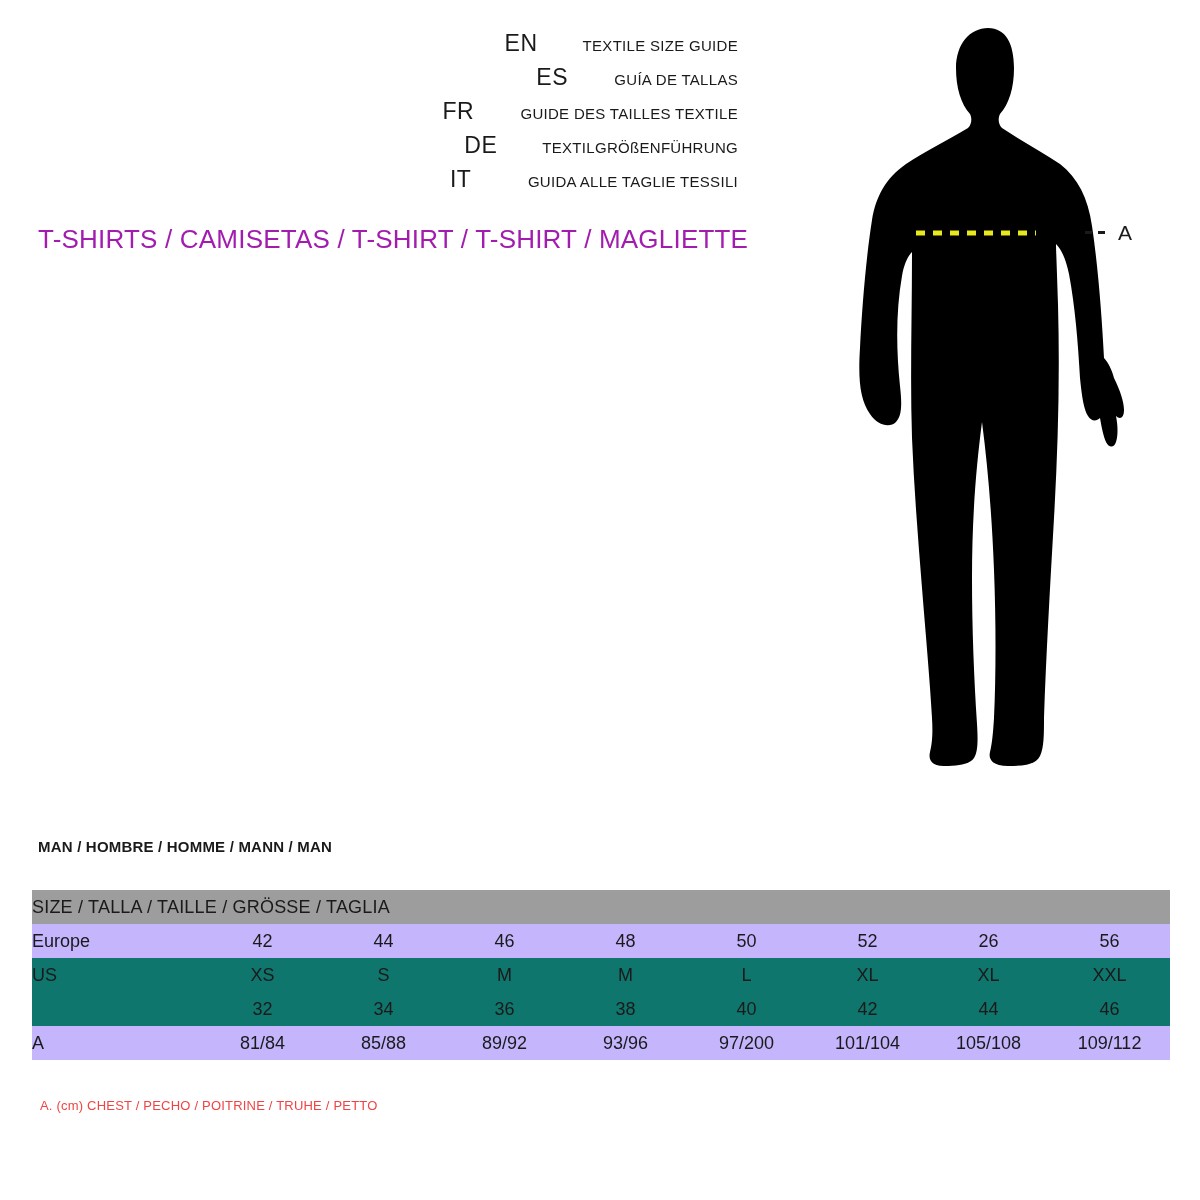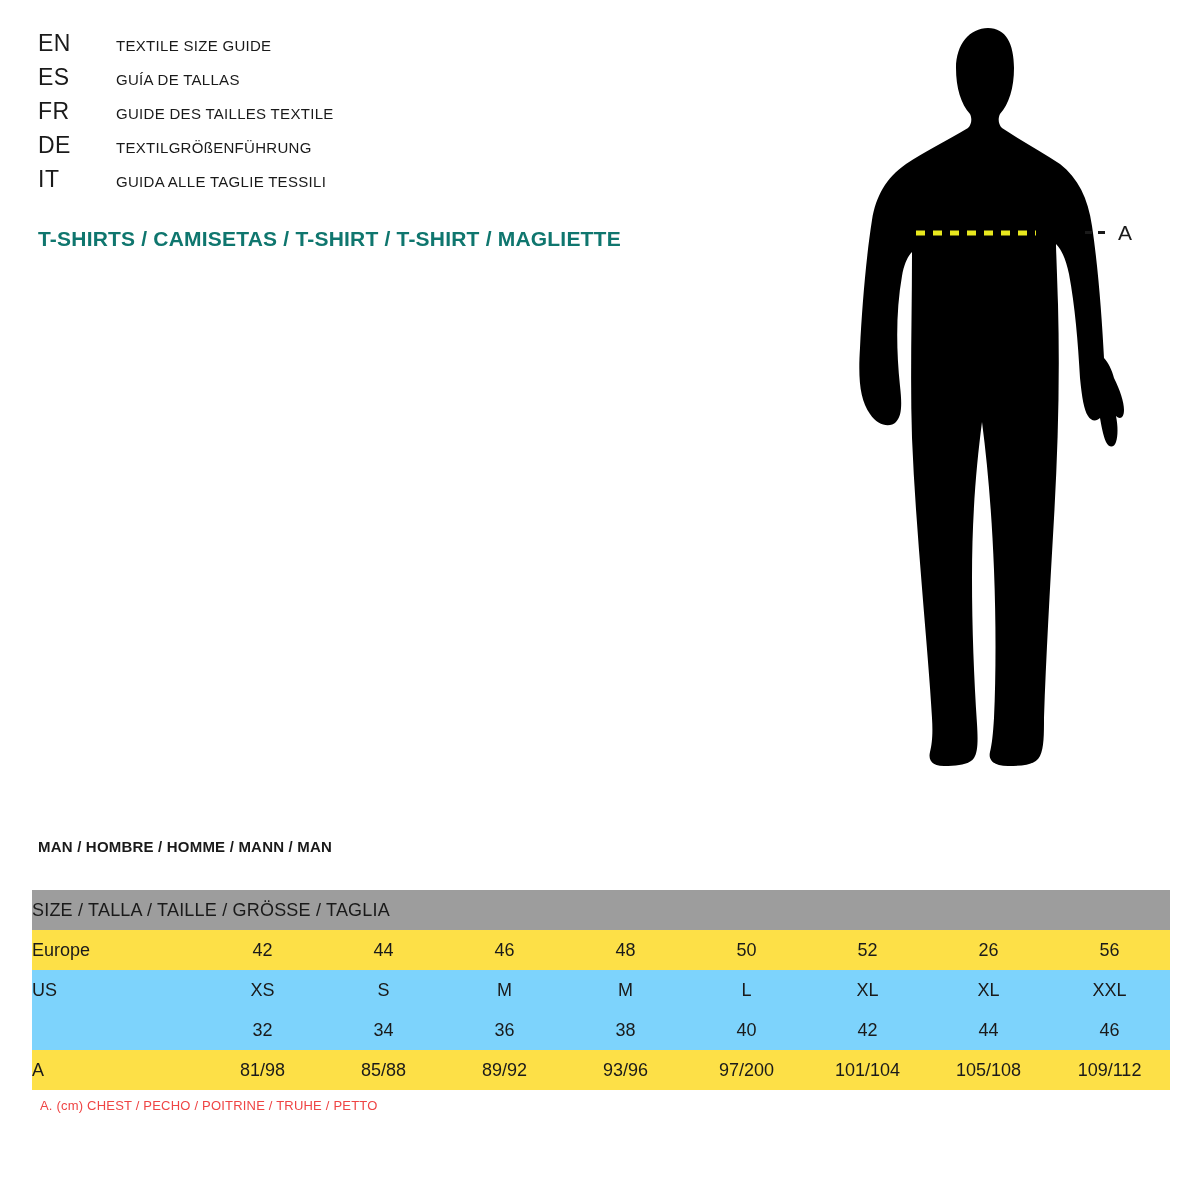--- a/index.html
+++ b/index.html
@@ -26,20 +26,21 @@
   .lang-block {
     position: absolute;
     left: 38px;
     top: 30px;
     width: 700px;
   }
   .lang-row {
     display: flex;
     align-items: baseline;
     height: 34px;
+    justify-content: flex-end;
   }
   .lang-code {
     width: 78px;
     font-size: 23px;
     letter-spacing: 0.5px;
     color: #1a1a1a;
   }
   .lang-text {
     font-size: 15px;
     letter-spacing: 0.3px;
@@ -48,26 +49,26 @@
   }
 
   
   .category-block {
     position: absolute;
     left: 38px;
     top: 222px;
     width: 760px;
   }
   .category-line {
-    font-size: 21px;
-    font-weight: bold;
+    font-size: 26px;
+    font-weight: normal;
     letter-spacing: 0.2px;
     line-height: 34px;
     white-space: nowrap;
-    color: #0f766e;
+    color: #a21caf;
   }
 
   
   .figure-wrap {
     position: absolute;
     left: 820px;
     top: 18px;
     width: 360px;
     height: 770px;
   }
@@ -108,32 +109,32 @@
     width: 1138px;
   }
   table.size-table {
     border-collapse: collapse;
     width: 1138px;
     table-layout: fixed;
   }
   table.size-table td {
     font-size: 18px;
     color: #1a1a1a;
-    height: 40px;
+    height: 34px;
     padding: 0;
   }
   .row-head td {
     background: #9d9d9d;
     font-size: 18px;
     padding-left: 10px;
     height: 30px;
     letter-spacing: 0.2px;
   }
-  .row-light td { background: #fde047; }
-  .row-grey td  { background: #7dd3fc; }
+  .row-light td { background: #c4b5fd; }
+  .row-grey td  { background: #0f766e; }
 
   td.label-cell {
     padding-left: 10px;
     text-align: left;
   }
   td.val-cell { text-align: center; }
 
   .col-label { width: 170px; }
   .col-v { width: 121px; }
 
@@ -286,21 +287,21 @@
           <td class="val-cell">34</td>
           <td class="val-cell">36</td>
           <td class="val-cell">38</td>
           <td class="val-cell">40</td>
           <td class="val-cell">42</td>
           <td class="val-cell">44</td>
           <td class="val-cell">46</td>
         </tr>
         <tr class="row-light">
           <td class="label-cell">A</td>
-          <td class="val-cell">81/98</td>
+          <td class="val-cell">81/84</td>
           <td class="val-cell">85/88</td>
           <td class="val-cell">89/92</td>
           <td class="val-cell">93/96</td>
           <td class="val-cell">97/200</td>
           <td class="val-cell">101/104</td>
           <td class="val-cell">105/108</td>
           <td class="val-cell">109/112</td>
         </tr>
       </tbody>
     </table>

